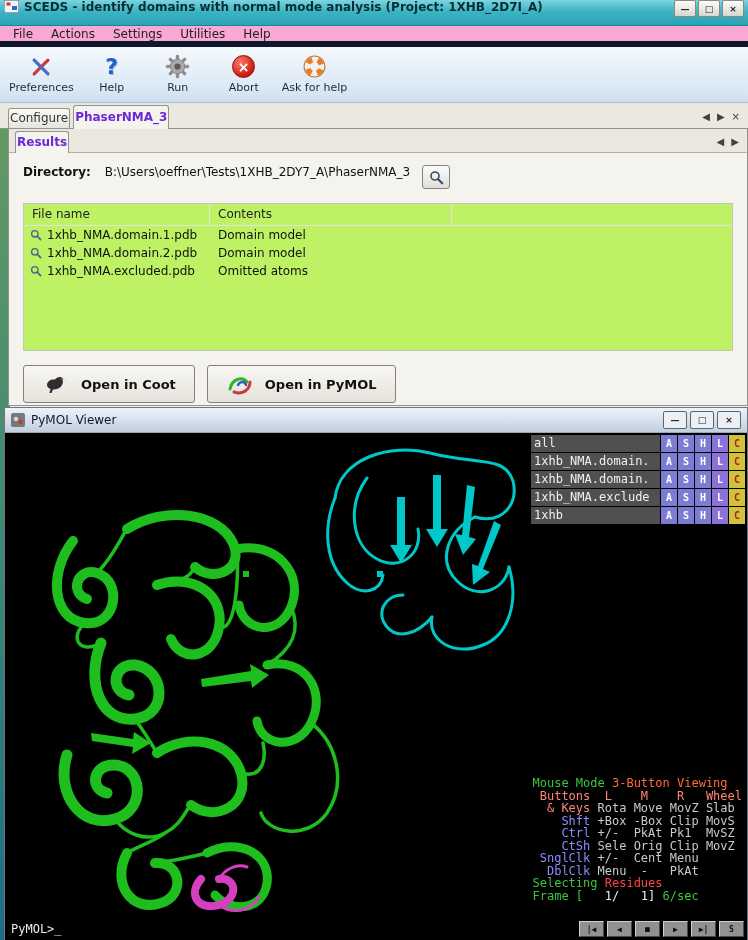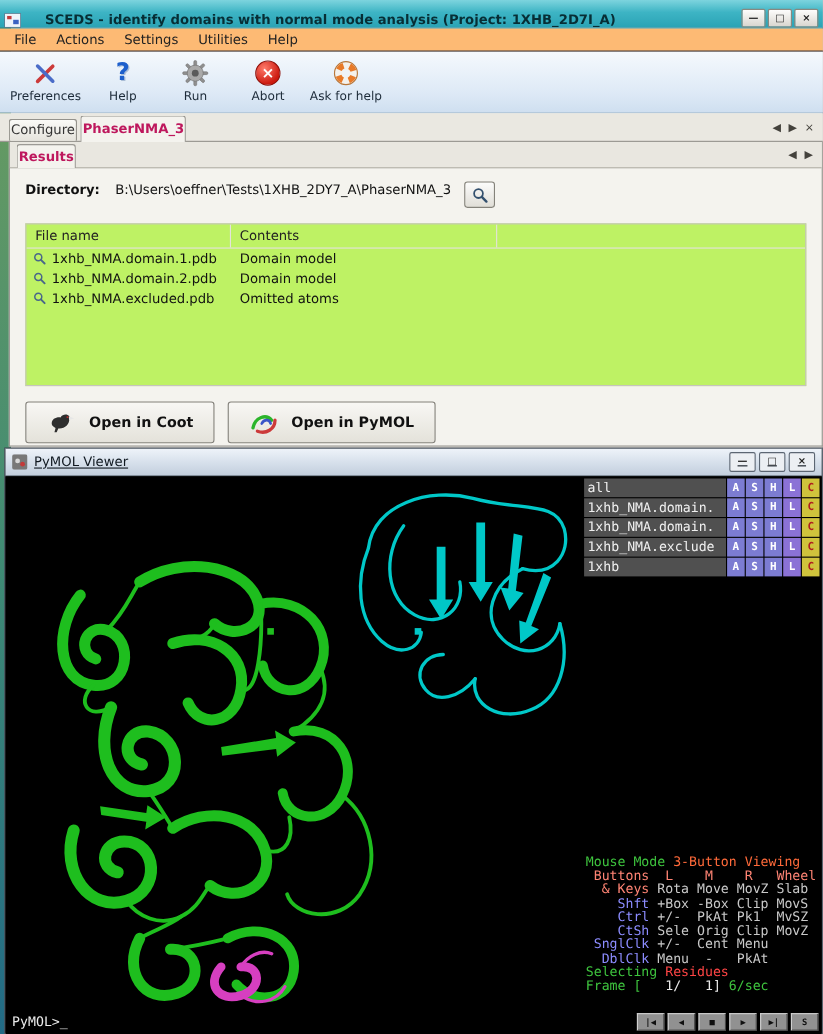--- a/index.html
+++ b/index.html
@@ -12,35 +12,35 @@
     overflow: hidden;
   }
   .desktop-strip {
     position:absolute; left:0; top:0; width:10px; height:940px;
     background: linear-gradient(#6f9e5e 0%, #3f8a74 55%, #226b86 100%);
   }
 
   
   .sceds-window { position:absolute; left:0; top:0; width:748px; }
   .titlebar {
-    height:26px; display:flex; align-items:flex-end; gap:22px; padding:0 4px;
+    height:26px; display:flex; align-items:flex-start; gap:5px; padding:0 4px;
     background: linear-gradient(#7dd4de 0%, #3db4c4 45%, #2aa3b5 100%);
     border-bottom:1px solid #1b8496; color:#04303a;
   }
   .titlebar .title-text { font-size:12px; font-weight:bold; color:#072e35;
     white-space:nowrap; overflow:hidden; }
   .win-btns { margin-left:auto; display:flex; gap:2px; }
   .win-btn {
     width:22px; height:17px; display:flex; align-items:center; justify-content:center;
     background:linear-gradient(#fdfdfc,#d9d6cf); border:1px solid #8a887f;
     border-radius:2px; font-size:9px; color:#222; font-weight:bold; cursor:default;
   }
   .menubar {
     height:21px; display:flex; align-items:center; padding:0 4px;
-    background:#fdba74; border-bottom:1px solid #0f172a;
+    background:#f9a8d4; border-bottom:6px solid #0f172a;
   }
   .menu-item { padding:2px 9px; color:#222; }
   .toolbar {
     height:56px; display:flex; align-items:flex-start; gap:8px; padding:3px 8px;
     background:linear-gradient(#f5f9fd 0%, #dde9f6 70%, #cfdff0 100%);
     border-bottom:1px solid #a9c0d8;
   }
   .tool {
     min-width:58px; height:50px; display:flex; flex-direction:column;
     align-items:center; justify-content:flex-start; gap:1px; padding-top:2px;
@@ -59,21 +59,21 @@
   .tabrow1 {
     height:26px; display:flex; align-items:flex-end; padding:2px 0 0 8px;
     background:#eae8e1; border-bottom:1px solid #94928c; position:relative;
   }
   .tab {
     height:20px; line-height:19px; padding:0 1px;
     background:linear-gradient(#fafaf7,#e5e3dc); border:1px solid #94928c; border-bottom:none;
     border-radius:3px 3px 0 0; margin-right:3px; color:#333; white-space:nowrap;
   }
   .tab.active {
-    height:24px; line-height:23px; background:#f4f3ee; font-weight:bold; color:#be185d;
+    height:24px; line-height:23px; background:#f4f3ee; font-weight:bold; color:#6d28d9;
     margin-bottom:-1px; z-index:2;
   }
   .tab-nav { margin-left:auto; align-self:center; display:flex; gap:7px; padding-right:8px;
     font-size:10px; color:#44423c; }
   .tab-nav span { cursor:default; }
   
   .content-strip { height:277px; padding-left:8px; }
   .panel { height:100%; background:#f4f3ee; border:1px solid #94928c; border-top:none; }
   .tabrow2 {
     height:24px; display:flex; align-items:flex-end; padding:2px 0 0 6px;
@@ -107,21 +107,21 @@
   }
 
   
   .pymol-window {
     position:absolute; left:4px; top:407px; width:744px; height:533px;
     border:1px solid #6a7684; background:#000;
   }
   .pymol-titlebar {
     height:25px; display:flex; align-items:center; gap:6px; padding:0 6px;
     background:linear-gradient(#eef3f9 0%, #d3dde9 60%, #c3cfdd 100%);
-    border-bottom:1px solid #9aa7b6; color:#101820;text-decoration:underline;
+    border-bottom:1px solid #9aa7b6; color:#101820;
   }
   .pymol-titlebar .title-text { font-size:12px; color:#101820; }
   .pm-btns { margin-left:auto; display:flex; gap:3px; }
   .pm-btn {
     width:24px; height:18px; display:flex; align-items:center; justify-content:center;
     background:#eceff3; border:1px solid #5c6673; border-radius:2px;
     font-size:9px; font-weight:bold; color:#222;
   }
   .pymol-client { position:relative; width:100%; height:507px; background:#000; overflow:hidden; }
   .viewport-svg { position:absolute; left:0; top:0; }

